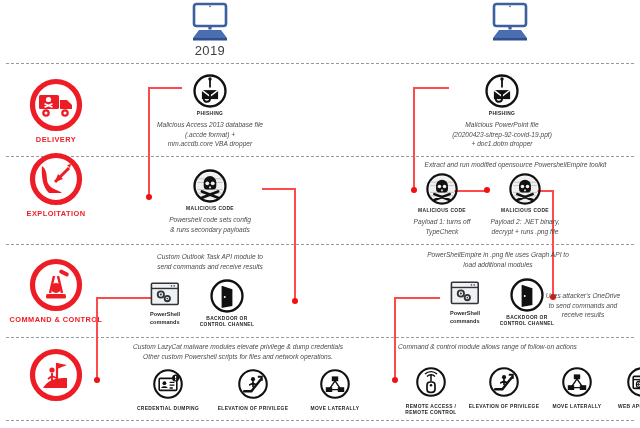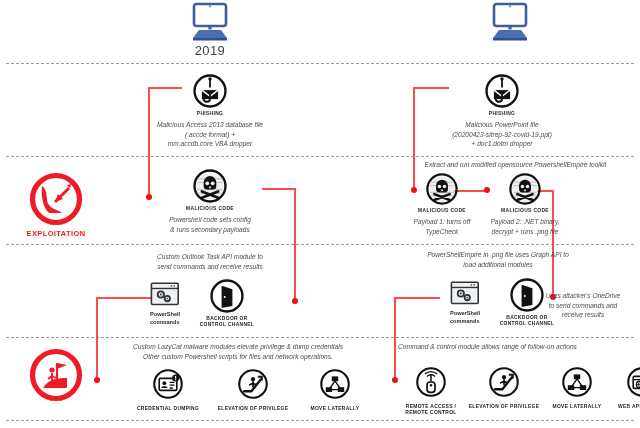--- a/index.html
+++ b/index.html
@@ -85,32 +85,56 @@
       <circle cx="23" cy="4.4" r="0.8" fill="#3c5f9e"></circle>
     </svg>
   </div>
 
   <div class="sep" style="top:63px;"></div>
   <div class="sep" style="top:156px;"></div>
   <div class="sep" style="top:244px;"></div>
   <div class="sep" style="top:337px;"></div>
   <div class="sep" style="top:420px;"></div>
 
-
-  <div class="stage" style="top:172px;">
+  <div class="stage" style="top:78px;">
+    <svg class="stage-ic" viewBox="0 0 54 54">
+      <circle cx="27" cy="27" r="23.5" fill="none" stroke="#ee1c25" stroke-width="5.2"></circle>
+      <rect x="10" y="17" width="20" height="14" rx="1.5" fill="#ee1c25"></rect>
+      <path d="M31 22 h7 l5 5 v4 h-12 z" fill="#ee1c25"></path>
+      <circle cx="17" cy="35" r="3.8" fill="#ee1c25"></circle>
+        <circle cx="17" cy="35" r="1.5" fill="#fff"></circle>
+      <circle cx="36" cy="35" r="3.8" fill="#ee1c25"></circle>
+        <circle cx="36" cy="35" r="1.5" fill="#fff"></circle>
+      <circle cx="19.5" cy="21.5" r="2.6" fill="#fff"></circle>
+      <path d="M15.5 25.8 L23.5 29.2 M23.5 25.8 L15.5 29.2" stroke="#fff" stroke-width="1.6"></path>
+    </svg>
+    <div class="stage-lb">DELIVERY</div>
+  </div>
+
+  <div class="stage" style="top:152px;">
     <svg class="stage-ic" viewBox="0 0 54 54">
       <circle cx="27" cy="27" r="23.5" fill="none" stroke="#ee1c25" stroke-width="5.2"></circle>
       <path d="M13 14 C20 19 16 28 20 33 C24 38 30 38 33 41 L20 41 C14 36 12 24 13 14 Z" fill="#ee1c25"></path>
       <path d="M40 16 L26 30" stroke="#ee1c25" stroke-width="3"></path>
       <path d="M26 30 l8 -3 l-5 -5 z" fill="#ee1c25"></path>
       <path d="M38 13 l4 -1 l-1 4 z" fill="#ee1c25"></path>
     </svg>
     <div class="stage-lb">EXPLOITATION</div>
   </div>
 
+  <div class="stage" style="top:258px;">
+    <svg class="stage-ic" viewBox="0 0 54 54">
+      <circle cx="27" cy="27" r="23.5" fill="none" stroke="#ee1c25" stroke-width="5.2"></circle>
+      <rect x="30" y="13" width="10" height="4" rx="1.6" transform="rotate(28 35 15)" fill="#ee1c25"></rect>
+      <path d="M25 18 L21 35 M29 18 L33 35" stroke="#ee1c25" stroke-width="2.4"></path>
+      <circle cx="27" cy="30" r="5" fill="#ee1c25"></circle>
+      <rect x="17" y="36" width="20" height="4.5" rx="1.6" fill="#ee1c25"></rect>
+    </svg>
+    <div class="stage-lb">COMMAND &amp; CONTROL</div>
+  </div>
 
   <div class="stage" style="top:348px;">
     <svg class="stage-ic" viewBox="0 0 54 54">
       <circle cx="27" cy="27" r="23.5" fill="none" stroke="#ee1c25" stroke-width="5.2"></circle>
       <path d="M14 40 C19 32 26 30 38 30 L38 40 Z" fill="#ee1c25"></path>
       <path d="M28 15 L28 36" stroke="#ee1c25" stroke-width="2.2"></path>
       <path d="M28 15 L38 17 L28 21 Z" fill="#ee1c25"></path>
       <circle cx="23" cy="22" r="2.6" fill="#ee1c25"></circle>
       <path d="M23 25 L23 33 M23 28 l-4 3 M23 28 l4 2 M23 33 l-3 4 M23 33 l3 4" stroke="#ee1c25" stroke-width="1.9"></path>
     </svg>

